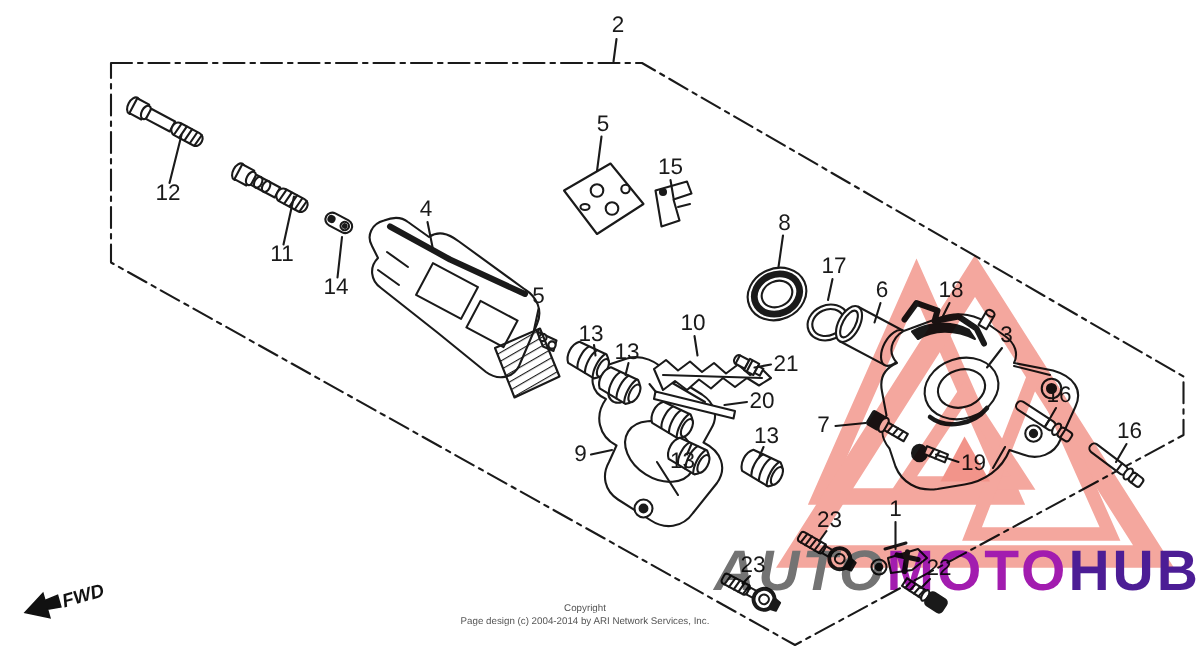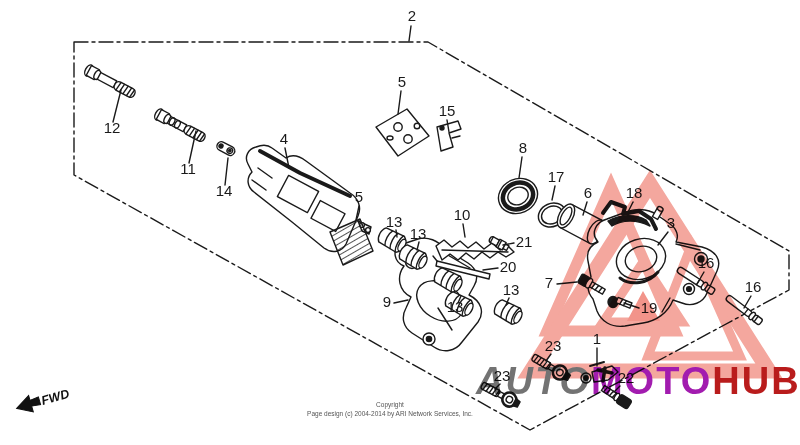--- a/index.html
+++ b/index.html
@@ -9,21 +9,21 @@
   .lineart{stroke:#1a1a1a;stroke-width:1.4;fill:none;stroke-linecap:round;stroke-linejoin:round;}
   .callout{font-family:"Liberation Sans",sans-serif;font-size:15px;fill:#1a1a1a;stroke:none;}
   .tinytext{font-family:"Liberation Sans",sans-serif;font-size:6.5px;fill:#555;stroke:none;}
   .fwdtext{font-family:"Liberation Sans",sans-serif;font-size:12.5px;font-weight:bold;font-style:italic;fill:#111;stroke:none;}
   .watermark{position:absolute;left:0;top:0;width:800px;height:445px;pointer-events:none;
              mix-blend-mode:multiply;}
   .wm-text{position:absolute;left:476px;top:362px;font-family:"Liberation Sans",sans-serif;
            font-weight:bold;font-size:38px;letter-spacing:2px;white-space:nowrap;line-height:1;}
   .wm-a{color:#737373;font-style:italic;}
   .wm-m{color:#a21caf;}
-  .wm-h{color:#b91c1c;}
+  .wm-h{color:#4c1d95;}
 </style>
 </head>
 <body>
 
 <div class="stage">
 
   <svg width="800" height="445" viewBox="0 0 800 445">
     <defs>
       <pattern id="hatch" width="5" height="5" patternUnits="userSpaceOnUse" patternTransform="rotate(60)">
         <line x1="0" y1="0" x2="0" y2="5" stroke="#1a1a1a" stroke-width="1.5"></line>

